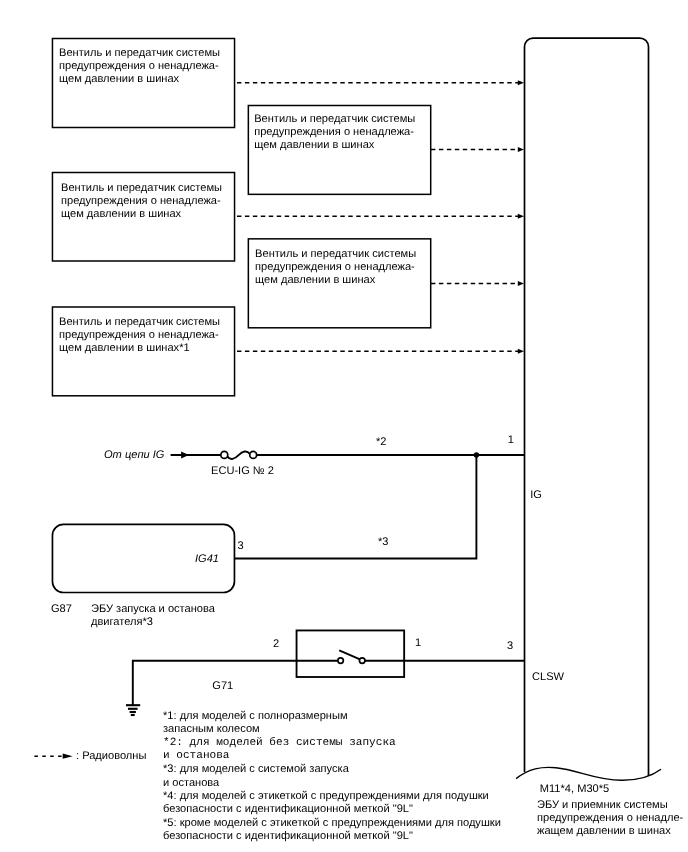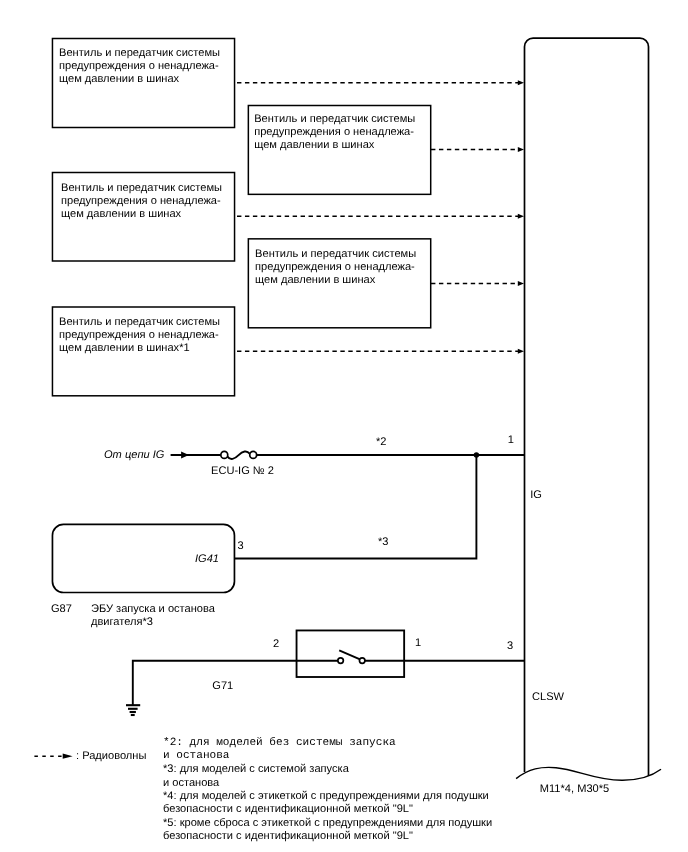--- a/index.html
+++ b/index.html
@@ -105,29 +105,34 @@
 
   <div class="txt" style="left:195px;top:553px;font-style:italic;">IG41</div>
   <div class="txt" style="left:237.5px;top:539.8px;">3</div>
   <div class="txt" style="left:51px;top:602.6px;">G87</div>
   <div class="txt" style="left:91px;top:602.6px;">ЭБУ запуска и останова
 двигателя*3</div>
 
   <div class="txt" style="left:273px;top:637.9px;">2</div>
   <div class="txt" style="left:414.9px;top:637.3px;">1</div>
   <div class="txt" style="left:507px;top:639.8px;">3</div>
-  <div class="txt" style="left:532px;top:691px;">CLSW</div>
+  <div class="txt" style="left:532px;top:671px;">CLSW</div>
   <div class="txt" style="left:212.3px;top:680.4px;">G71</div>
 
   <div class="txt" style="left:539.8px;top:783.4px;">M11*4, M30*5</div>
+  <div class="txt" style="left:537px;top:798.85px;">ЭБУ и приемник системы
+предупреждения о ненадле-
+жащем давлении в шинах</div>
 
   <div class="txt" style="left:76px;top:750.4px;">: Радиоволны</div>
 
+  <div class="txt" style="left:163px;top:710.2px;">*1: для моделей с полноразмерным
+запасным колесом</div>
   <div class="txt" style="left:163px;top:736.8px;font-family:Liberation Mono, monospace;">*2: для моделей без системы запуска
 и останова</div>
   <div class="txt" style="left:163px;top:763.4px;">*3: для моделей с системой запуска
 и останова</div>
   <div class="txt" style="left:163px;top:790px;">*4: для моделей с этикеткой с предупреждениями для подушки
 безопасности с идентификационной меткой "9L"</div>
-  <div class="txt" style="left:163px;top:816.6px;">*5: кроме сброса с этикеткой с предупреждениями для подушки
+  <div class="txt" style="left:163px;top:816.6px;">*5: кроме моделей с этикеткой с предупреждениями для подушки
 безопасности с идентификационной меткой "9L"</div>
 
 </div>
 
 </body></html>

